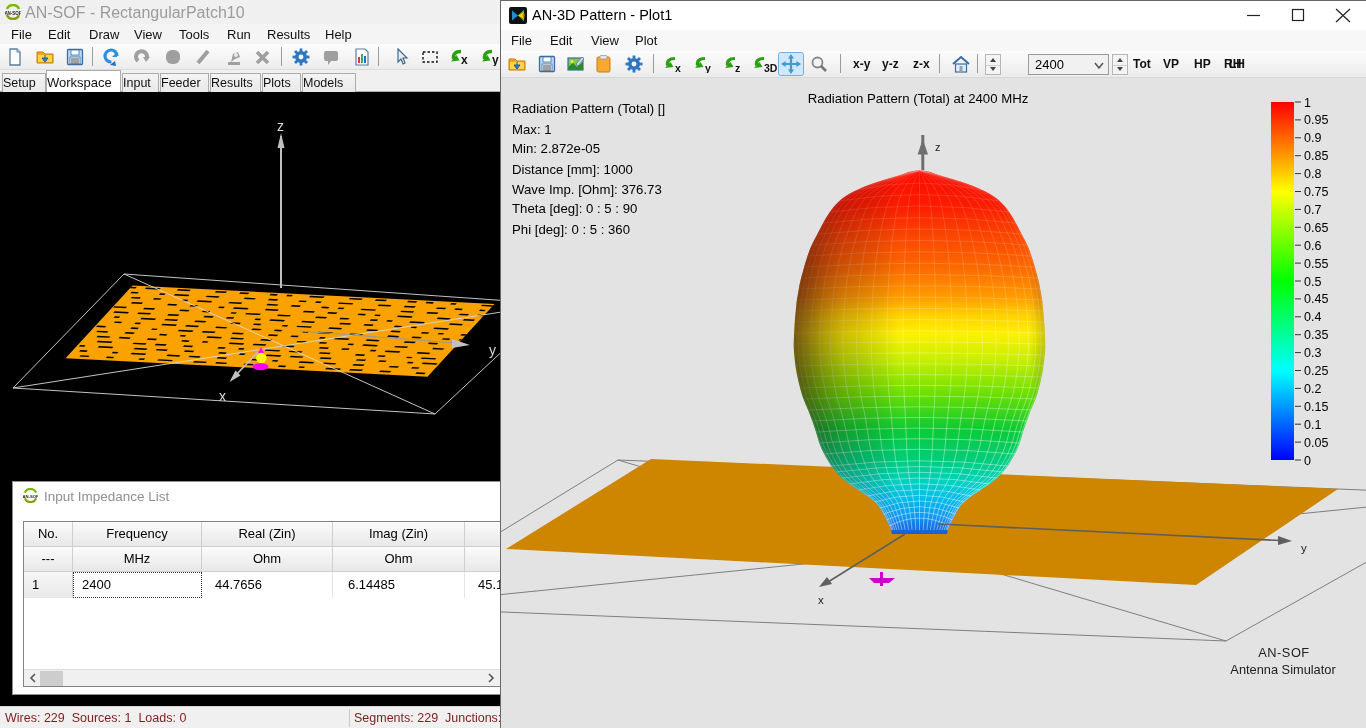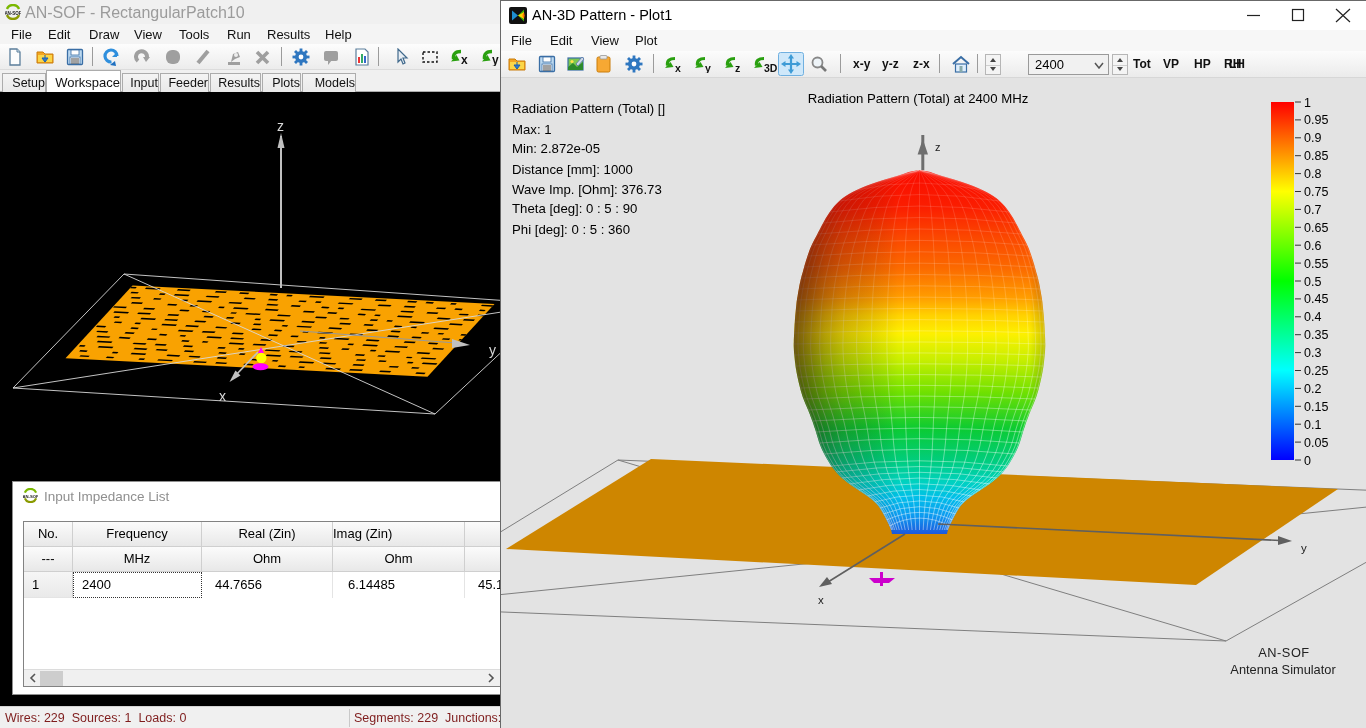--- a/index.html
+++ b/index.html
@@ -5,21 +5,21 @@
 body{font-family:"Liberation Sans",sans-serif;background:#e3e3e3;position:relative}
 .abs{position:absolute}
 .win-l{left:0;top:0;width:501px;height:728px;background:#f0f0f0}
 .tbar-l{left:0;top:0;width:501px;height:24px;background:#f0f0f0}
 .title-l{left:25px;top:4px;font-size:16px;color:#9b9b9b}
 .menubar{font-size:13px;color:#111}
 .menu-l{left:0;top:24px;width:501px;height:20px;background:#f4f4f4}
 .mi{position:absolute;top:3px}
 .toolbar-l{left:0;top:44px;width:501px;height:26px;background:linear-gradient(#fdfdfd,#ececec);border-bottom:1px solid #dcdcdc}
 .tabs{left:0;top:70px;width:501px;height:22px;background:#f0f0f0}
-.tab{position:absolute;top:3px;height:19px;font-size:12.5px;color:#111;background:linear-gradient(#f4f4f4,#e9e9e9);border:1px solid #acacac;border-bottom:none;text-align:right;padding-top:2px}
+.tab{position:absolute;top:3px;height:19px;font-size:12.5px;color:#111;background:linear-gradient(#f4f4f4,#e9e9e9);border:1px solid #acacac;border-bottom:none;text-align:left;padding-top:2px}
 .tab.act{top:0;height:22px;background:#fff;z-index:3;padding-top:4px;font-size:13px}
 .ws{left:0;top:92px;width:501px;height:614px;background:#000}
 .iiw{left:12px;top:481px;width:564px;height:214px;background:#fff;border:1px solid #8f8f8f;overflow:hidden}
 .sbar{left:0;top:706px;width:501px;height:22px;background:#f0f0f0;border-top:1px solid #d4d4d4;font-size:12.5px;color:#7f1d1d;white-space:nowrap;overflow:hidden}
 .win-r{left:500px;top:0;width:866px;height:728px;background:#14b8a6;border-left:1px solid #686868;border-top:1px solid #686868}
 .tbar-r{left:0;top:0;width:866px;height:29px;background:#fff}
 .title-r{left:31px;top:6px;font-size:14.5px;color:#000}
 .menu-r{left:0;top:29px;width:866px;height:21px;background:#f7f7f7}
 .toolbar-r{left:0;top:50px;width:866px;height:27px;background:linear-gradient(#fcfcfc,#ebebeb);border-bottom:1px solid #d7d7d7}
 .plot{left:0;top:77px;width:865px;height:651px;background:#e3e3e3}
@@ -363,21 +363,21 @@
       <svg class="abs" style="left:10px;top:6px" width="15" height="15" viewBox="0 0 16 16">
         <path d="M2,5 A6.5,6.5 0 0 1 14,5" stroke="#7ab800" stroke-width="2.4" fill="none"></path>
         <path d="M14,11 A6.5,6.5 0 0 1 2,11" stroke="#8a9a00" stroke-width="2.4" fill="none"></path>
         <text x="8" y="10.5" font-size="4.5" text-anchor="middle" fill="#222" font-weight="bold">AN-SOF</text>
       </svg>
       <div class="abs" style="left:31px;top:7px;font-size:13.5px;color:#8f8f8f">Input Impedance List</div>
       <div class="abs" style="left:10px;top:39px;width:478px;height:166px;border:1px solid #828282;background:#fff">
         <div class="abs" style="left:0px;top:0px;width:49px;height:25px;background:linear-gradient(#fbfbfb,#e8e8e8);border-right:1px solid #cfcfcf;border-bottom:1px solid #cfcfcf;font-size:13px;text-align:center;padding-top:4px">No.</div>
         <div class="abs" style="left:49px;top:0px;width:129px;height:25px;background:linear-gradient(#fbfbfb,#e8e8e8);border-right:1px solid #cfcfcf;border-bottom:1px solid #cfcfcf;font-size:13px;text-align:center;padding-top:4px">Frequency</div>
         <div class="abs" style="left:178px;top:0px;width:131px;height:25px;background:linear-gradient(#fbfbfb,#e8e8e8);border-right:1px solid #cfcfcf;border-bottom:1px solid #cfcfcf;font-size:13px;text-align:center;padding-top:4px">Real (Zin)</div>
-        <div class="abs" style="left:309px;top:0px;width:132px;height:25px;background:linear-gradient(#fbfbfb,#e8e8e8);border-right:1px solid #cfcfcf;border-bottom:1px solid #cfcfcf;font-size:13px;padding-top:4px">Imag (Zin)</div>
+        <div class="abs" style="left:309px;top:0px;width:132px;height:25px;background:linear-gradient(#fbfbfb,#e8e8e8);border-right:1px solid #cfcfcf;border-bottom:1px solid #cfcfcf;font-size:13px;text-align:center;padding-top:4px">Imag (Zin)</div>
         <div class="abs" style="left:441px;top:0px;width:200px;height:25px;background:linear-gradient(#fbfbfb,#e8e8e8);border-right:1px solid #cfcfcf;border-bottom:1px solid #cfcfcf;font-size:13px;text-align:center;padding-top:4px"></div>
         <div class="abs" style="left:0px;top:25px;width:49px;height:25px;background:linear-gradient(#fbfbfb,#e8e8e8);border-right:1px solid #cfcfcf;border-bottom:1px solid #cfcfcf;font-size:13px;text-align:center;padding-top:4px">---</div>
         <div class="abs" style="left:49px;top:25px;width:129px;height:25px;background:linear-gradient(#fbfbfb,#e8e8e8);border-right:1px solid #cfcfcf;border-bottom:1px solid #cfcfcf;font-size:13px;text-align:center;padding-top:4px">MHz</div>
         <div class="abs" style="left:178px;top:25px;width:131px;height:25px;background:linear-gradient(#fbfbfb,#e8e8e8);border-right:1px solid #cfcfcf;border-bottom:1px solid #cfcfcf;font-size:13px;text-align:center;padding-top:4px">Ohm</div>
         <div class="abs" style="left:309px;top:25px;width:132px;height:25px;background:linear-gradient(#fbfbfb,#e8e8e8);border-right:1px solid #cfcfcf;border-bottom:1px solid #cfcfcf;font-size:13px;text-align:center;padding-top:4px">Ohm</div>
         <div class="abs" style="left:441px;top:25px;width:200px;height:25px;background:linear-gradient(#fbfbfb,#e8e8e8);border-right:1px solid #cfcfcf;border-bottom:1px solid #cfcfcf;font-size:13px;text-align:center;padding-top:4px"></div>
         <div class="abs" style="left:0;top:50px;width:49px;height:26px;background:linear-gradient(#f6f6f6,#e9e9e9);border-right:1px solid #cfcfcf;border-bottom:1px solid #e4e4e4;font-size:13px;padding:5px 0 0 8px">1</div>
         <div class="abs" style="left:49px;top:50px;width:129px;height:26px;border:1px dotted #333;font-size:13px;padding:4px 0 0 8px">2400</div>
         <div class="abs" style="left:178px;top:50px;width:131px;height:26px;border-right:1px solid #e4e4e4;font-size:13px;padding:5px 0 0 13px">44.7656</div>
         <div class="abs" style="left:309px;top:50px;width:132px;height:26px;border-right:1px solid #e4e4e4;font-size:13px;padding:5px 0 0 15px">6.14485</div>

